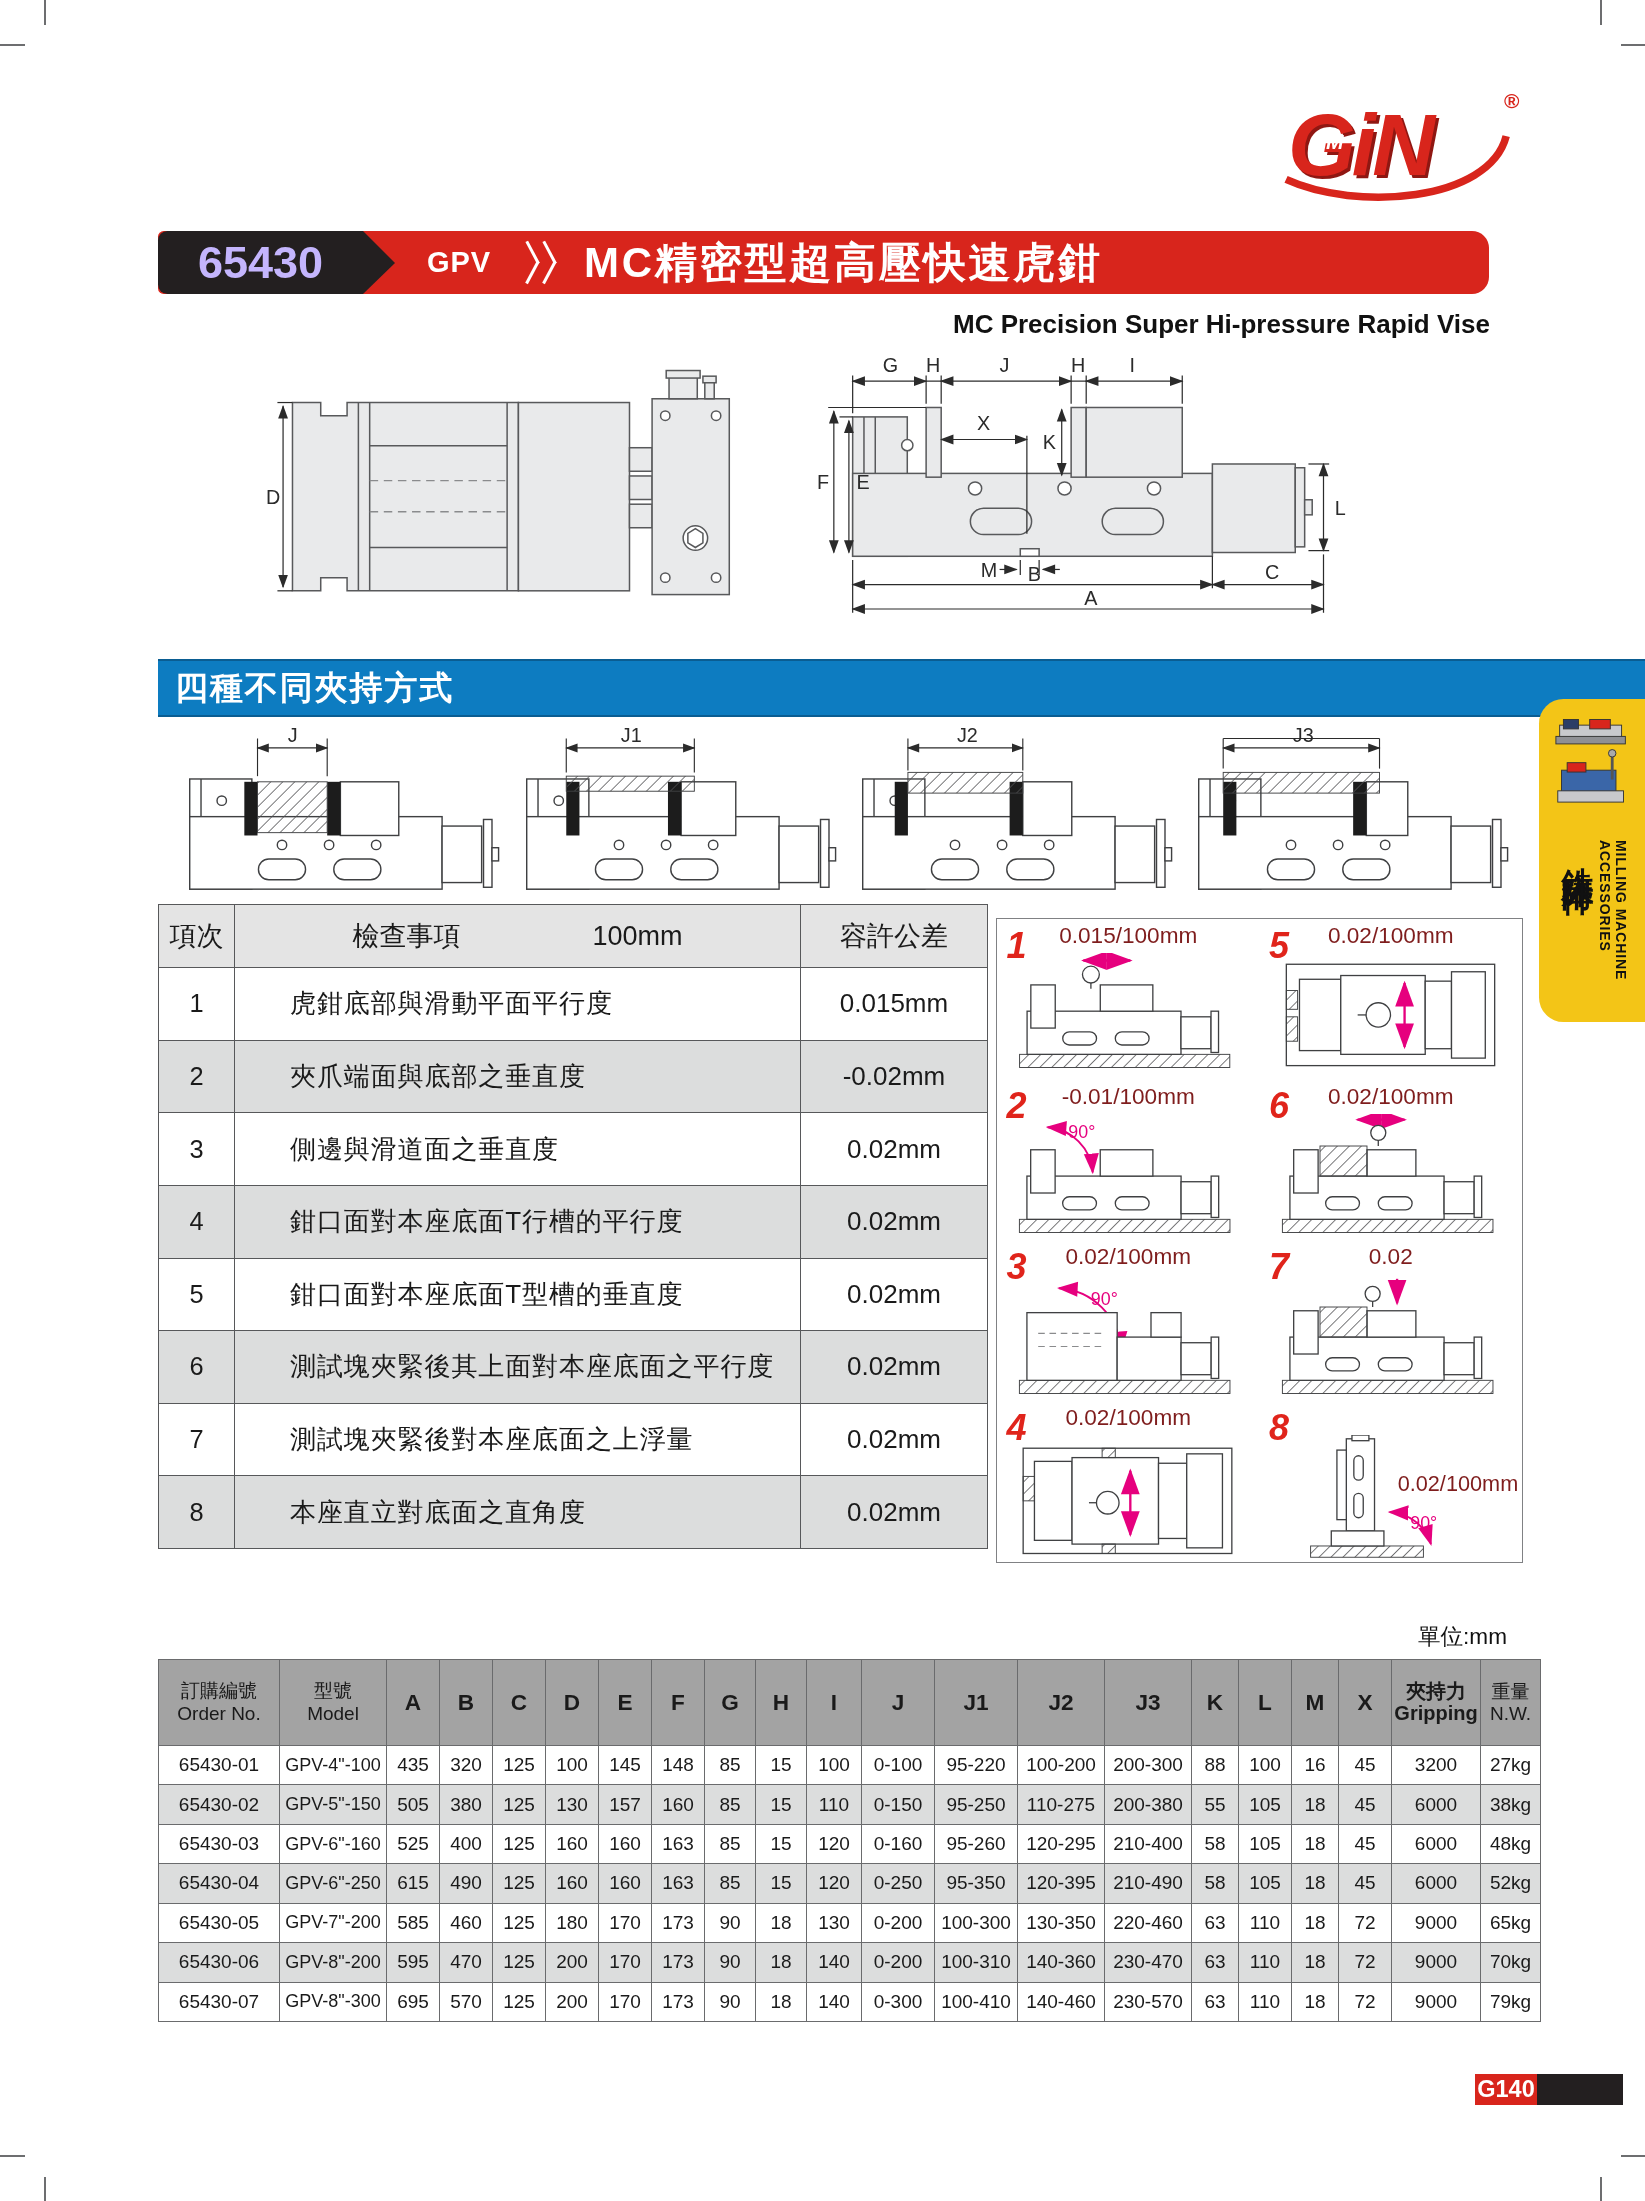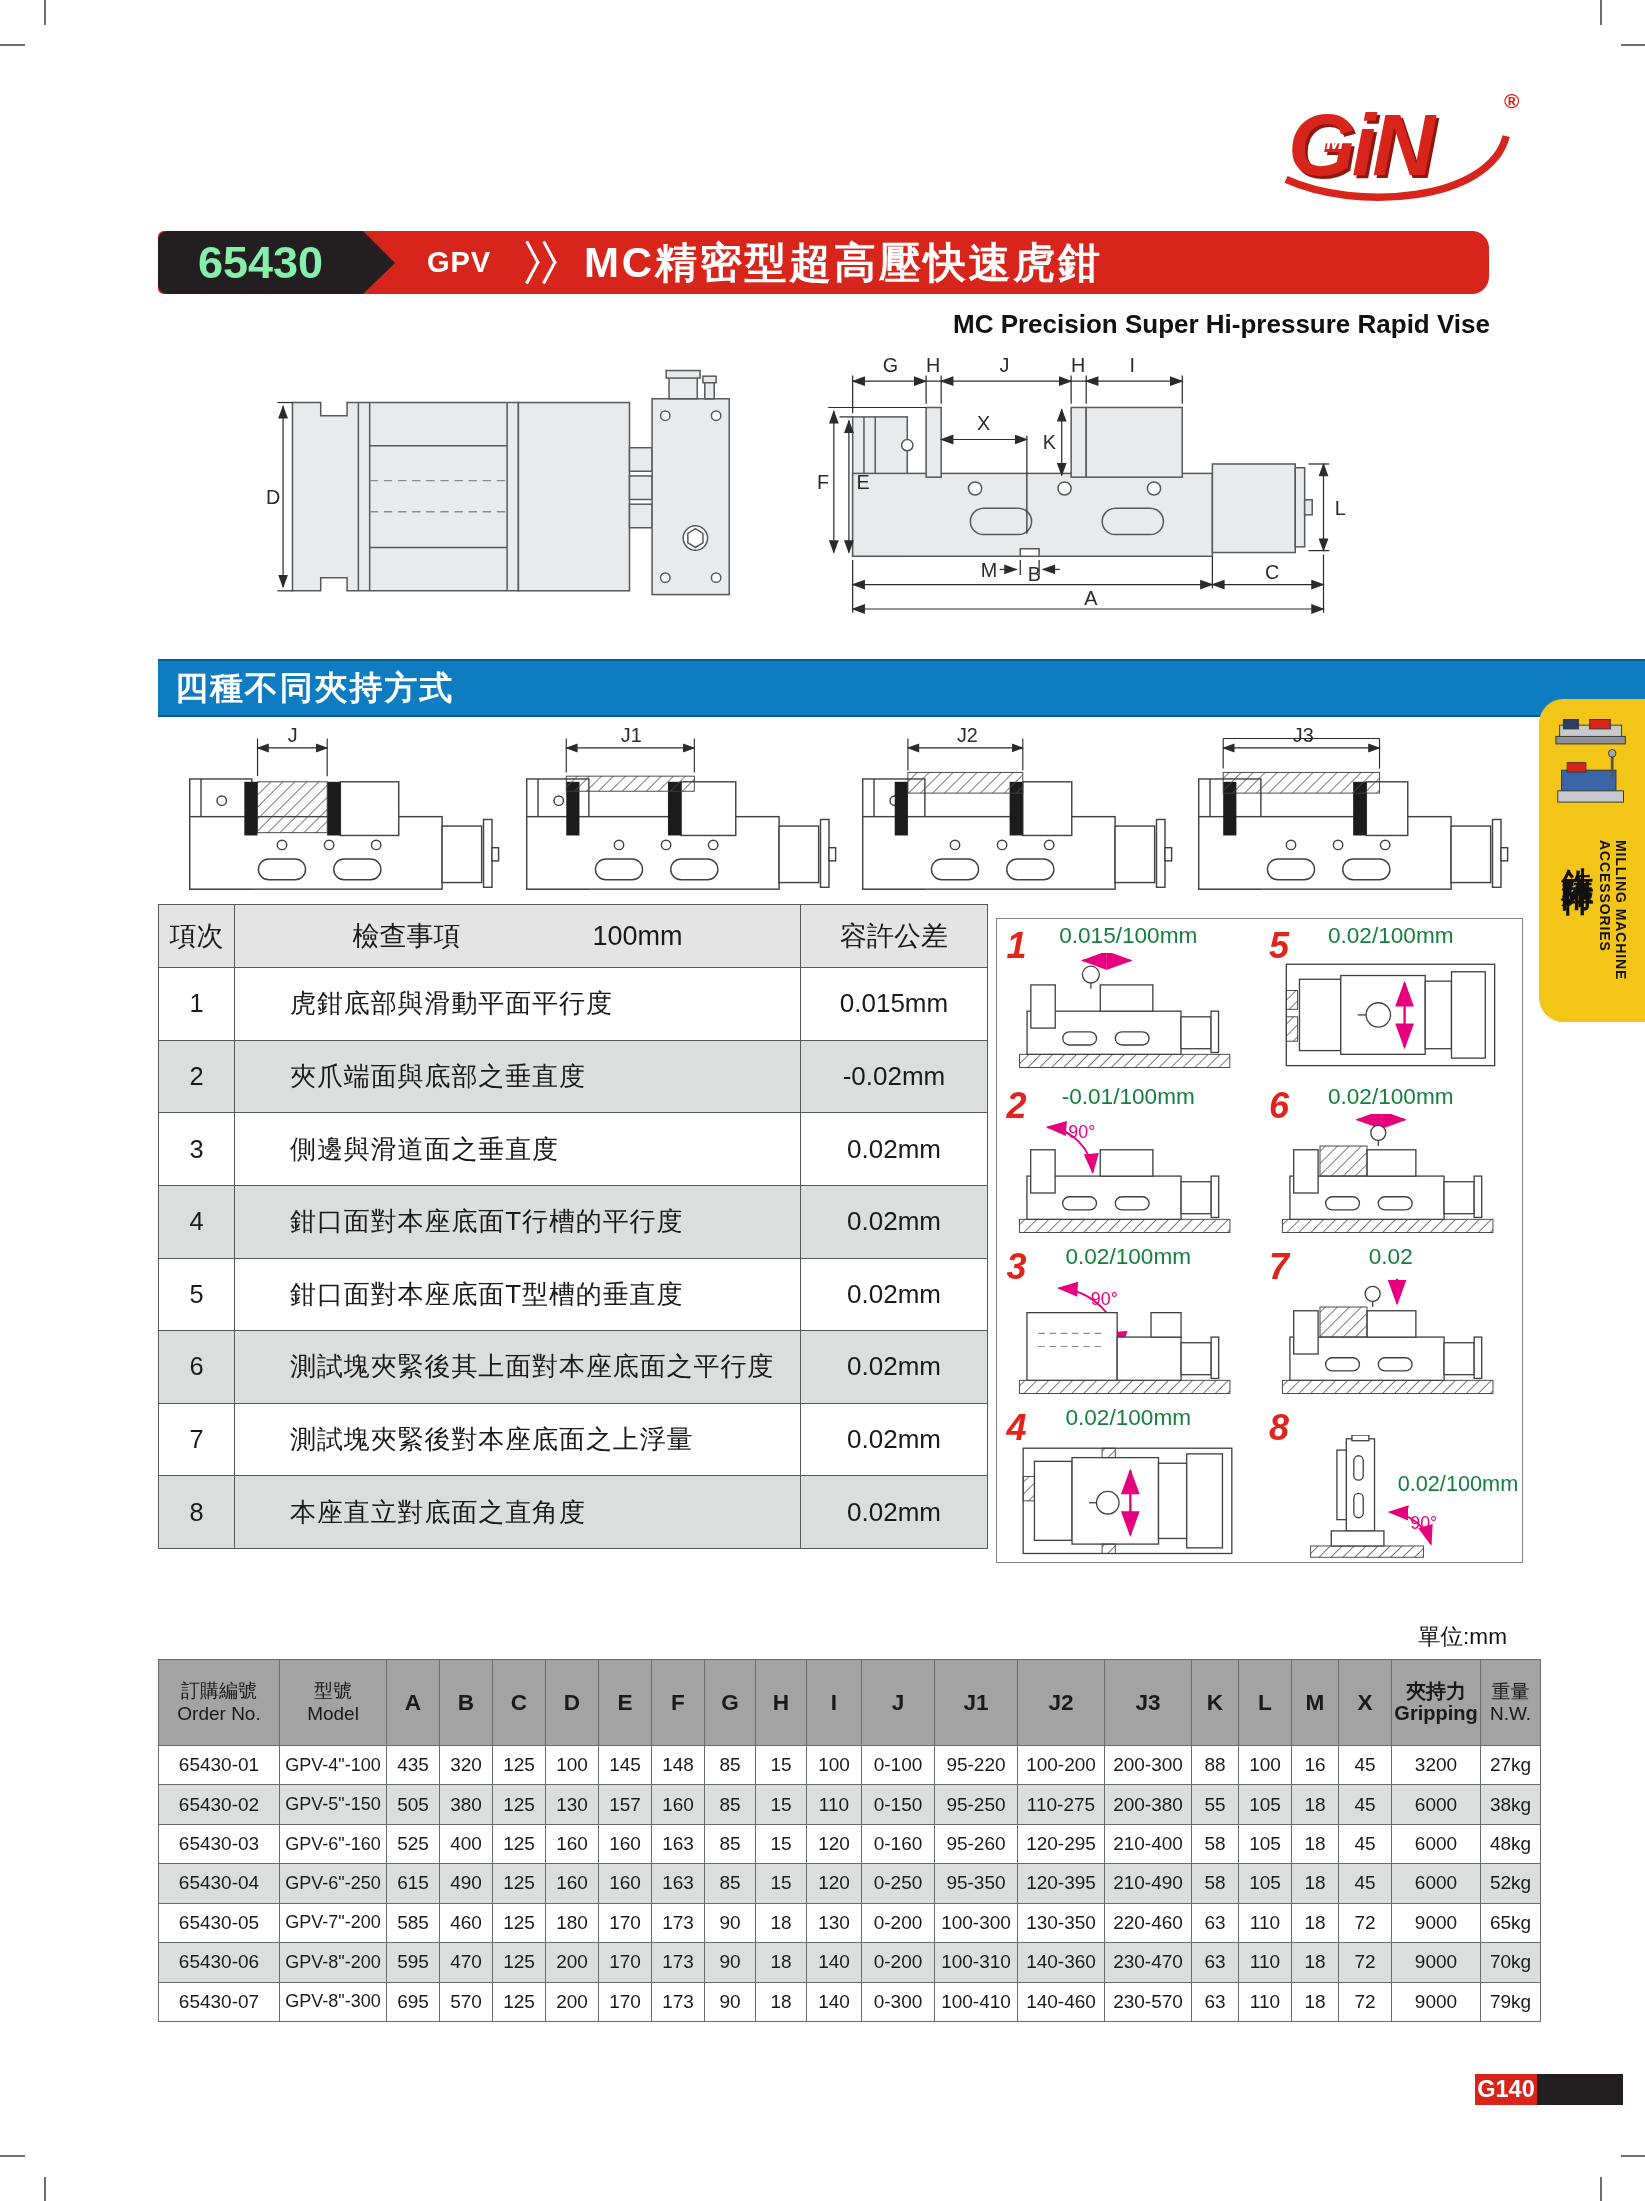--- a/index.html
+++ b/index.html
@@ -15,21 +15,21 @@
   .logo-swoosh{position:absolute;left:0;top:0;}
   .logo-text{position:absolute;left:17px;top:7.5px;font-size:87px;font-weight:bold;font-style:italic;
              color:#d8251c;letter-spacing:-3.8px;text-shadow:2.8px 2.8px 0 #8f1712;}
   .logo-reg{position:absolute;right:5.6px;top:1.9px;font-size:21px;color:#d8251c;font-weight:bold;}
   .logo-m{position:absolute;left:55px;top:43px;font-size:21px;font-weight:bold;font-style:italic;color:#fff;}
 
   
   .banner{position:absolute;left:158px;top:231px;width:1331px;height:63px;background:#d8251c;
           border-radius:5.6px 17px 17px 5.6px;}
   .banner-code{position:absolute;left:0;top:0;width:205px;height:63px;background:#231f20;
-               border-radius:9.4px 0 0 9.4px;color:#86efac;font-size:45px;font-weight:bold;
+               border-radius:9.4px 0 0 9.4px;color:#c4b5fd;font-size:45px;font-weight:bold;
                display:flex;align-items:center;justify-content:center;}
   .banner-point{position:absolute;left:205px;top:0;width:0;height:0;
                 border-top:32px solid transparent;border-bottom:31px solid transparent;
                 border-left:32px solid #231f20;}
   .banner-gpv{position:absolute;left:269px;top:0;height:63px;display:flex;align-items:center;
               color:#fff;font-size:29px;font-weight:bold;letter-spacing:0.9px;}
   .chev{position:absolute;top:9.4px;width:15px;height:44px;}
   .chev span{position:absolute;left:0;width:2.8px;height:24.5px;background:#fff;}
   .chev span:first-child{top:0;transform:rotate(-28deg);}
   .chev span:last-child{bottom:0;transform:rotate(28deg);}
@@ -69,21 +69,21 @@
   .insp td.c0{text-align:center;font-size:25.4px;}
   .insp td.c1{padding-left:55px;letter-spacing:0.9px;}
   .insp td.c2{text-align:center;font-size:26px;}
 
   
   .figpanel{position:absolute;left:996px;top:918px;width:527px;height:645px;
             border:1.9px solid #808184;box-sizing:border-box;
             display:grid;grid-template-columns:1fr 1fr;grid-template-rows:repeat(4,1fr);}
   .figcell{position:relative;}
   .fig-num{position:absolute;left:9.4px;top:5.6px;font-size:36px;font-weight:bold;font-style:italic;color:#e0241b;}
-  .fig-tol{position:absolute;left:0;top:3.8px;width:100%;text-align:center;font-size:22.6px;color:#15803d;}
+  .fig-tol{position:absolute;left:0;top:3.8px;width:100%;text-align:center;font-size:22.6px;color:#7f1d1d;}
   .figcell svg{position:absolute;left:13px;top:34px;}
   .figcell.f8 .fig-tol{left:auto;right:3.8px;top:70px;width:auto;font-size:21.7px;}
   .magenta{stroke:#e6007e;fill:none;}
   .angletxt{font-size:19px;fill:#e6007e;}
 
   
   .unit{position:absolute;left:1130px;top:1621px;width:377px;text-align:right;font-size:22.6px;color:#111;}
   .spec{position:absolute;left:158px;top:1659px;width:1347px;height:363px;table-layout:fixed;}
   .spec th,.spec td{border:1.5px solid #6a6b6d;padding:0;text-align:center;overflow:hidden;}
   .spec thead th{background:#a3a3a3;height:85px;font-weight:bold;}

